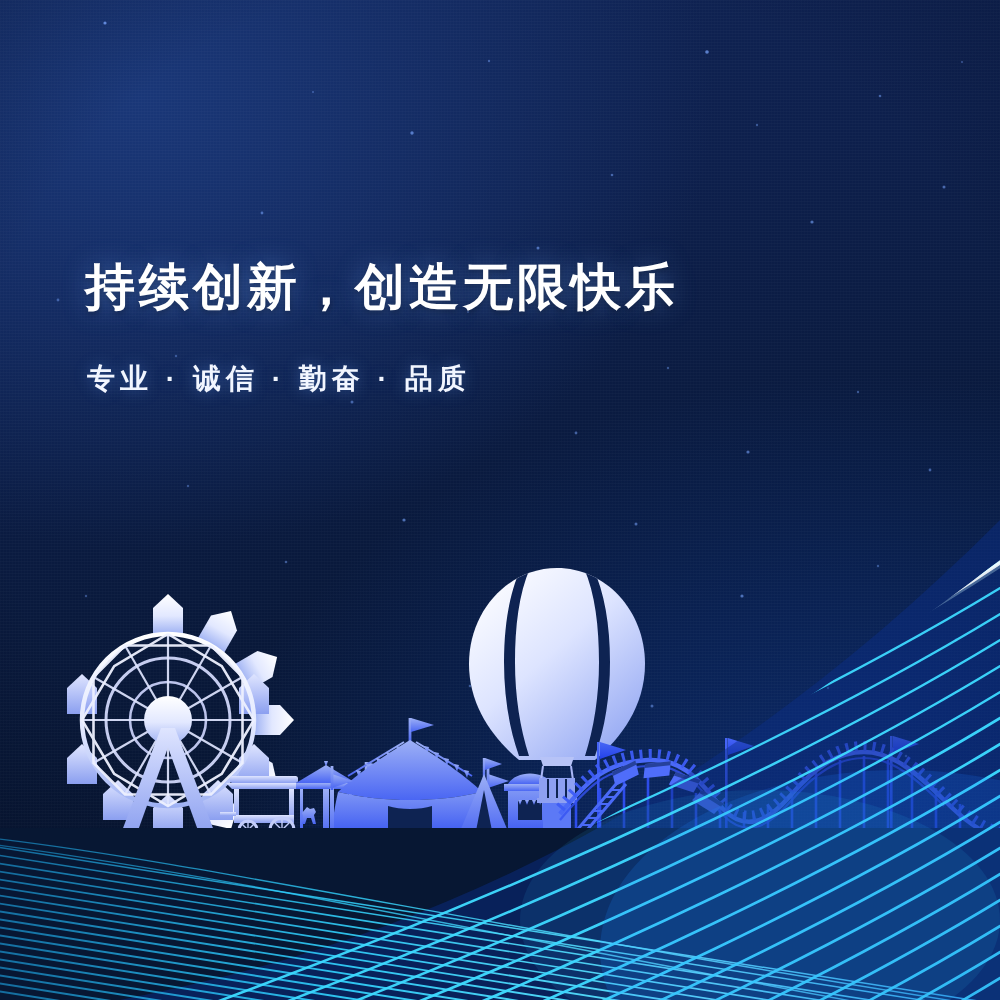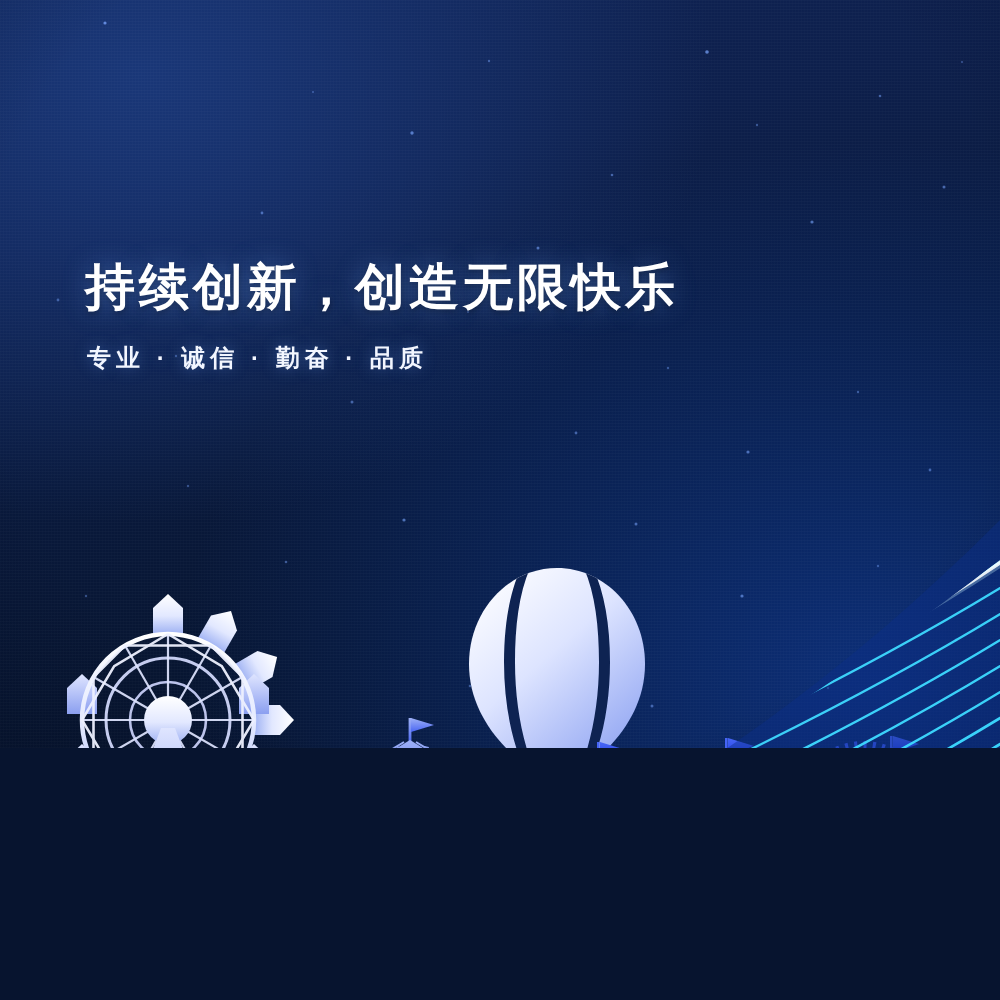--- a/index.html
+++ b/index.html
@@ -1,21 +1,21 @@
 <!DOCTYPE html>
 <html><head>
 <meta charset="utf-8">
 <title>Amusement Park Banner</title>
 <style>
   html,body{margin:0;padding:0;background:#07142f;}
   body{font-family:"Liberation Sans","DejaVu Sans",sans-serif;}
 
   #poster{
     position:relative;
-    width:1000px;height:748px;
+    width:1000px;height:1000px;
     overflow:hidden;
     background:
       radial-gradient(ellipse 780px 620px at 18% 12%, #12295e 0%, rgba(18,41,94,0) 68%),
       radial-gradient(ellipse 900px 700px at 82% 88%, #0b2croll 0%, rgba(11,44,110,0) 70%),
       linear-gradient(160deg,#102455 0%, #0c1d49 28%, #081837 55%, #061430 78%, #050f27 100%);
   }
   
   .sky{
     position:absolute;inset:0;
     background:
@@ -37,21 +37,21 @@
 
   
   .copy{position:absolute;left:85px;top:258px;z-index:30;}
   .headline{
     margin:0;color:#ffffff;font-size:50px;font-weight:bold;
     letter-spacing:4px;line-height:1.16;
     text-shadow:0 0 26px rgba(120,175,255,.40), 0 2px 6px rgba(0,0,0,.35);
     white-space:nowrap;
   }
   .subline{
-    margin:26px 0 0 2px;color:#f2f6ff;font-size:24px;font-weight:bold;
+    margin:44px 0 0 2px;color:#f2f6ff;font-size:28px;font-weight:bold;
     letter-spacing:5px;white-space:nowrap;
     text-shadow:0 0 16px rgba(110,165,255,.35);
   }
 
   
   .art{position:absolute;left:0;top:0;width:1000px;height:1000px;}
   .art.skyline{z-index:12;}
   .art.waves{z-index:20;}
   .art.stars{z-index:8;}
 </style>

